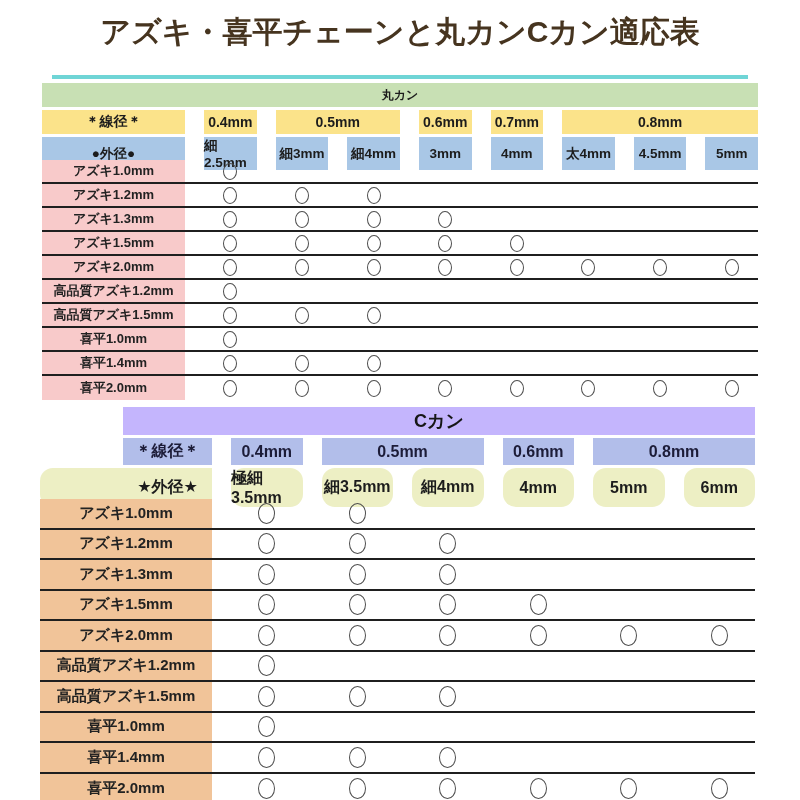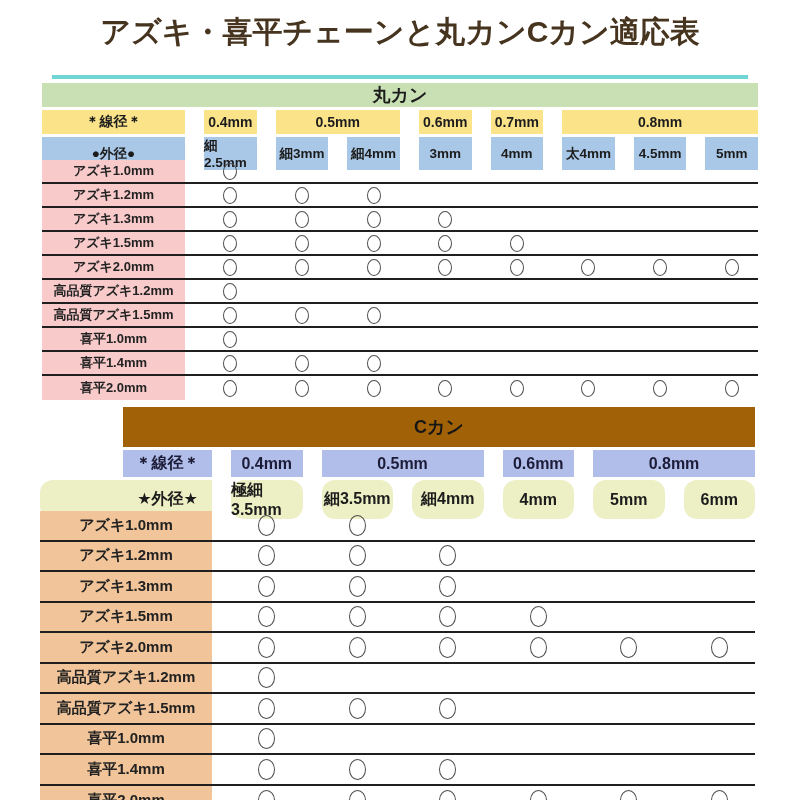--- a/index.html
+++ b/index.html
@@ -19,34 +19,34 @@
   
   .grid{display:grid;column-gap:19px;align-items:stretch;}
   .t1-grid{grid-template-columns:143px repeat(8,1fr);}
   .t2-grid{grid-template-columns:172px repeat(6,1fr);}
   .cell{display:flex;align-items:center;justify-content:center;}
   
   #t1{position:absolute;left:42px;top:83px;width:716px;}
   #t1 .banner{
     height:24px;margin-bottom:3px;background:#c8e0b4;
     display:flex;align-items:center;justify-content:center;
-    font-size:18px;font-weight:bold;color:#1c1c1c;
+    font-size:12px;font-weight:bold;color:#1c1c1c;
   }
   #t1 .wire-row{height:24px;margin-bottom:3px;}
   #t1 .wire-row .cell{background:#fbe38a;font-size:14px;font-weight:bold;color:#1c1c1c;}
   #t1 .outer-row{height:22px;margin-bottom:1px;}
   #t1 .outer-row .cell{background:#a9c7e6;font-size:13.5px;font-weight:bold;color:#1c1c1c;}
   #t1 .body-row{height:24px;box-sizing:border-box;border-bottom:2px solid #1f1f1f;}
   #t1 .body-row:last-child{border-bottom:none;}
   #t1 .body-row .label{background:#f8caca;font-size:13px;font-weight:bold;color:#222;}
   .circle-t1{width:12px;height:15px;border:1.5px solid #4d4d4d;border-radius:50%;background:transparent;}
   
   #t2{position:absolute;left:40px;top:407px;width:715px;}
   #t2 .banner{
-    height:40px;margin-left:83px;margin-bottom:3px;background:#a16207;
+    height:28px;margin-left:83px;margin-bottom:3px;background:#c4b5fd;
     display:flex;align-items:center;justify-content:center;
     font-size:18px;font-weight:bold;color:#161616;
   }
   #t2 .wire-row{height:27px;margin-bottom:3px;}
   #t2 .wire-row .cell{background:#b2beea;font-size:16px;font-weight:bold;color:#1c1c38;}
   #t2 .wire-row .hlabel,#t2 .outer-row .hlabel{background:transparent;padding:0;}
   #t2 .hlabel .inner{
     margin-left:83px;width:calc(100% - 83px);height:100%;
     display:flex;align-items:center;justify-content:center;
   }

